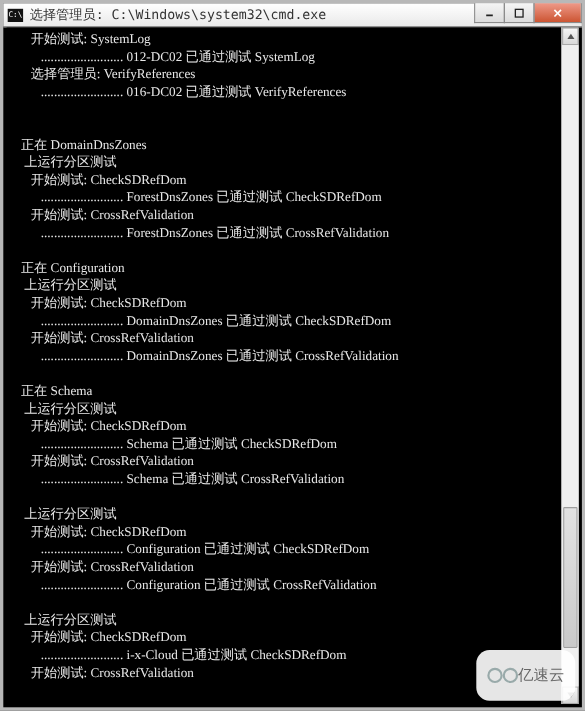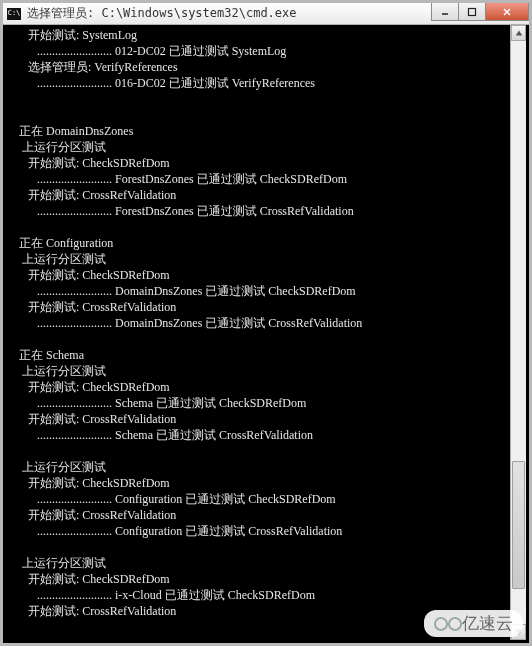--- a/index.html
+++ b/index.html
@@ -1,18 +1,18 @@
 <!DOCTYPE html>
 <html><head>
 <meta charset="utf-8">
 <style>
   * { margin: 0; padding: 0; box-sizing: border-box; }
   html, body { width: 532px; height: 646px; font-family: "SimSun", "NSimSun", "Microsoft YaHei", monospace; background: #fff; overflow: hidden; }
   .outer { width: 532px; height: 646px; border: 3px solid #b8b8b8; position: relative; background: #000; }
-  .watermark { position: absolute; right: 6px; bottom: 6px; background: rgba(255,255,255,0.9); border-radius: 12px; padding: 2px 10px; font-size: 17px; color: #666; display: flex; align-items: center; gap: 4px; z-index: 10; margin-top: 28px; }
+  .watermark { position: absolute; right: 6px; bottom: 6px; background: rgba(255,255,255,0.9); border-radius: 12px; padding: 14px 10px; font-size: 14px; color: #666; display: flex; align-items: center; gap: 4px; z-index: 10; margin-top: 28px; }
   .watermark .circ { width: 14px; height: 14px; border: 2px solid #9aa; border-radius: 50%; display: inline-block; margin-right: -4px; }
   .titlebar { height: 22px; background: linear-gradient(#fff, #e9e9e9); border-bottom: 1px solid #b0b0b0; display: flex; align-items: center; font-size: 12px; color: #333; padding-left: 4px; }
   .titlebar .icon { width: 14px; height: 12px; background: #111; margin-right: 6px; display: flex; align-items: center; justify-content: center; color: #fff; font-size: 7px; font-family: monospace; line-height: 1; }
   .titlebar .title { flex: 1; white-space: nowrap; overflow: hidden; }
   .winbtns { display: flex; height: 100%; }
   .winbtn { width: 28px; height: 18px; margin-top: 0; border: 1px solid #8a8a8a; border-top: none; display: flex; align-items: center; justify-content: center; font-size: 10px; background: linear-gradient(#f5f5f5,#dcdcdc); margin-left: -1px; }
   .winbtn.close { background: linear-gradient(#e98,#c53); color: #fff; width: 44px; }
   .winbtn svg { width: 10px; height: 10px; }
   .term { position: absolute; top: 22px; left: 3px; right: 3px; bottom: 3px; background: #000; color: #e8e8e8; font-family: Liberation Serif, serif; font-size: 12px; line-height: 16px; padding: 2px 4px 4px 4px; overflow: hidden; }
   .line { white-space: pre; }

